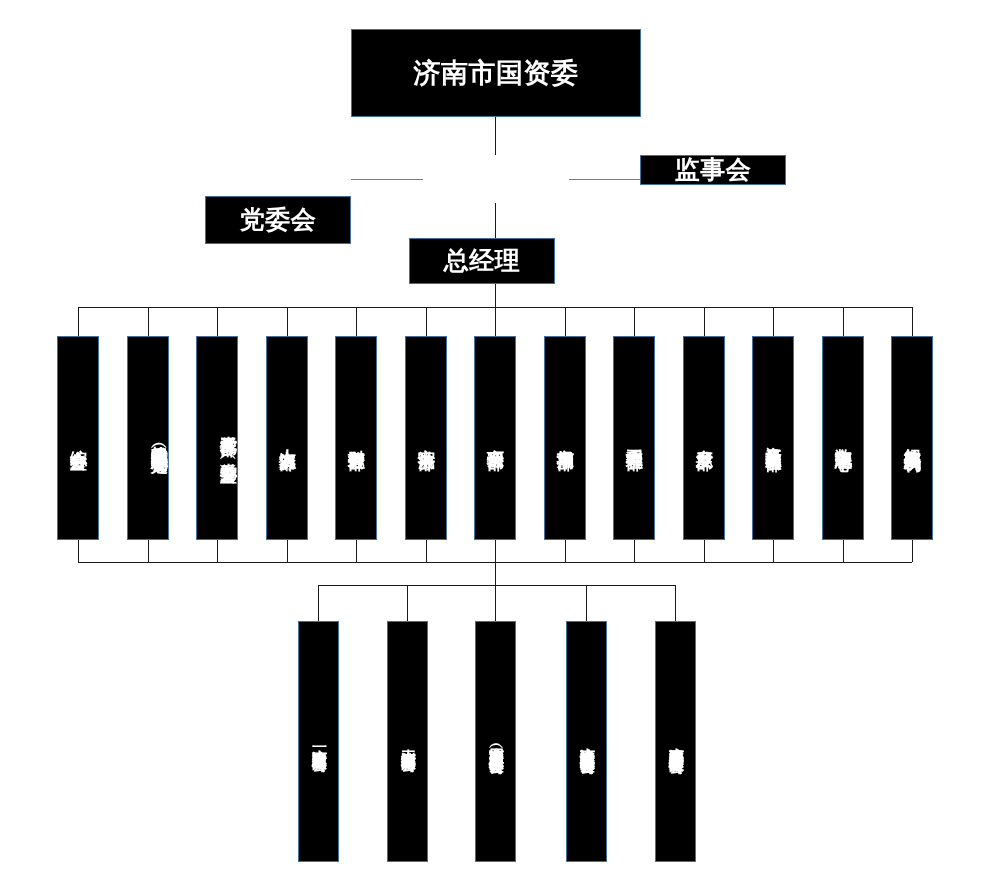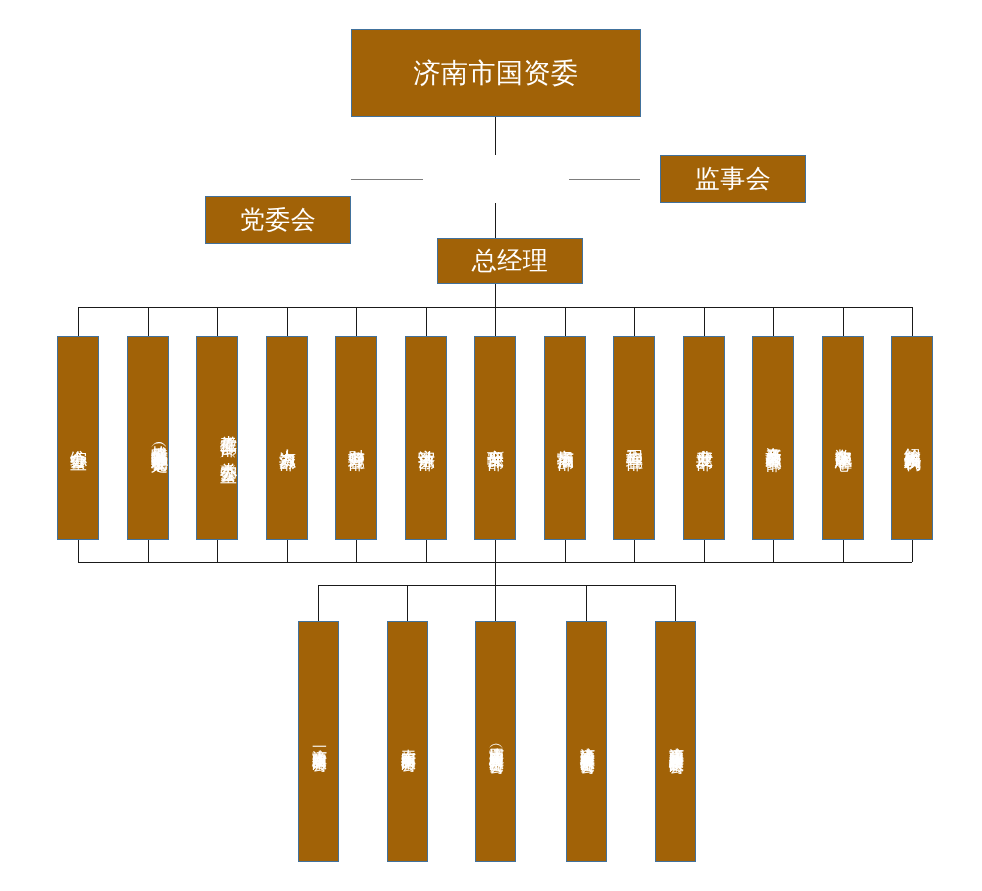--- a/index.html
+++ b/index.html
@@ -13,29 +13,30 @@
   #chart-root {
     position: relative;
     width: 982px;
     height: 891px;
     background: #ffffff;
     overflow: hidden;
   }
   .node {
     position: absolute;
     box-sizing: border-box;
-    background: #a16207;
+    background: #000000;
     border: 1px solid #41719C;
     color: #ffffff;
     display: flex;
     align-items: center;
     justify-content: center;
     text-align: left;
     line-height: 1.14;
     letter-spacing: 0.5px;
+    font-weight: bold;
   }
   .node.vertical {
     writing-mode: vertical-rl;
     text-orientation: upright;
     line-height: 1.05;
     letter-spacing: 1px;
     padding: 6px 0;
     align-items: flex-start;
   }
   .node.vertical.centered {
@@ -71,28 +72,28 @@
 
   <div class="node node-root" style="left:351px; top:29px; width:290px; height:88px; flex-direction:column;">
     <span>济南市国资委</span>
   </div>
 
   <div class="line v" style="left:495px; top:117px; height:38px;"></div>
 
   <div class="node node-gov" style="left:205px; top:155px; width:146px; height:48px;margin-top:41px;">党委会</div>
 
 
-  <div class="node node-gov" style="left:660px; top:155px; width:146px; height:48px;">监事会</div>
+  <div class="node node-gov" style="left:640px; top:155px; width:146px; height:30px;">监事会</div>
 
   <div class="line h gray" style="left:351px; top:179px; width:72px;"></div>
   <div class="line h gray" style="left:569px; top:179px; width:71px;"></div>
 
   <div class="line v" style="left:495px; top:203px; height:35px;"></div>
 
-  <div class="node node-mgr" style="left:437px; top:238px; width:146px; height:46px;">总经理</div>
+  <div class="node node-mgr" style="left:409px; top:238px; width:146px; height:46px;">总经理</div>
 
   <div class="line v" style="left:495px; top:284px; height:23px;"></div>
 
   <div class="line h" style="left:78px; top:307px; width:834px;"></div>
 
   <div class="line h" style="left:78px; top:562px; width:834px;"></div>
 
   <div class="line v" style="left:495px; top:562px; height:23px;"></div>
 
   <div class="line h" style="left:318px; top:585px; width:357px;"></div>

